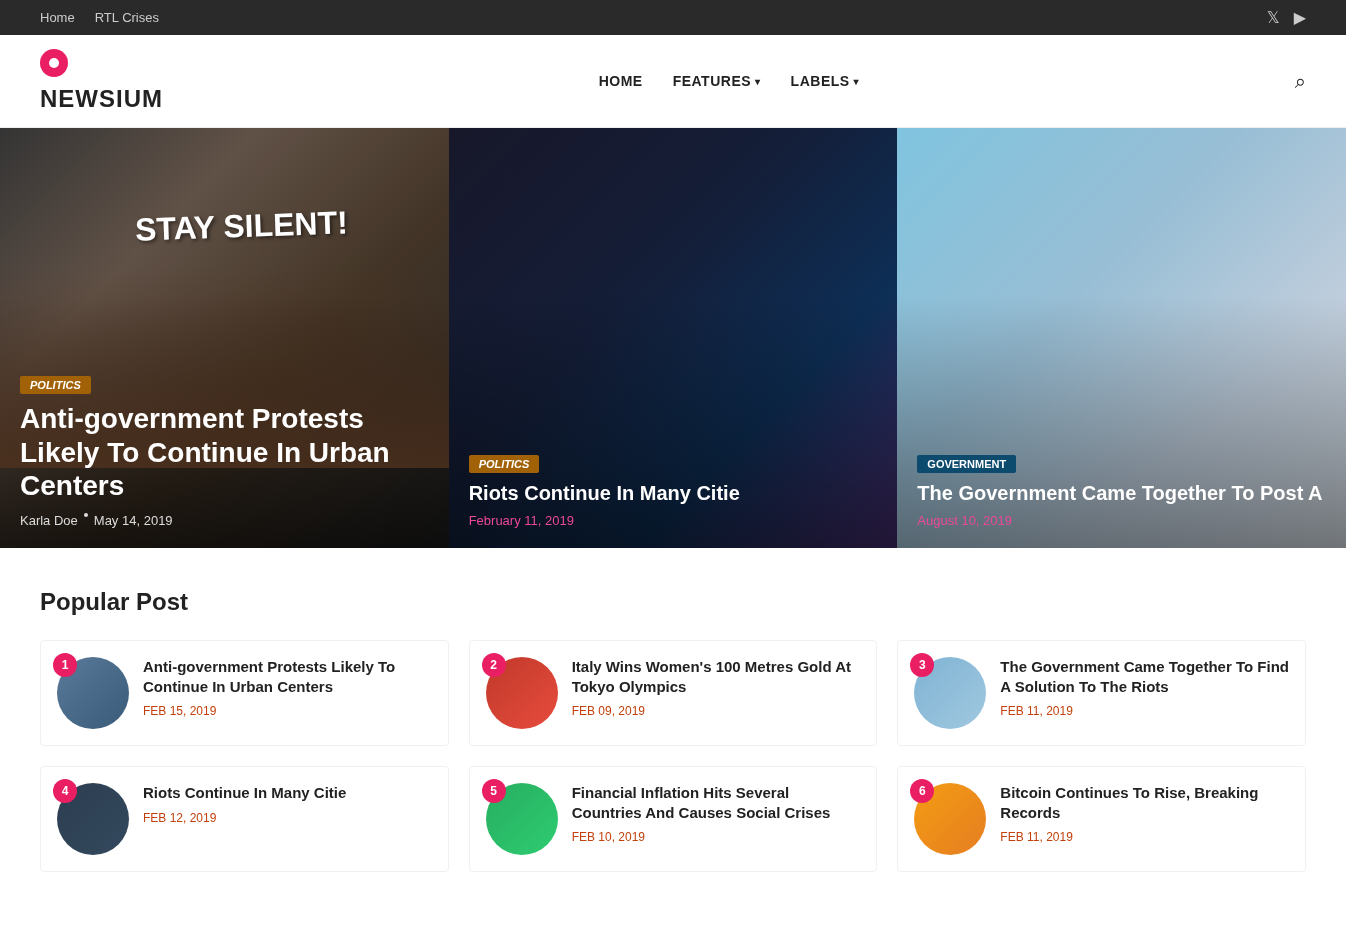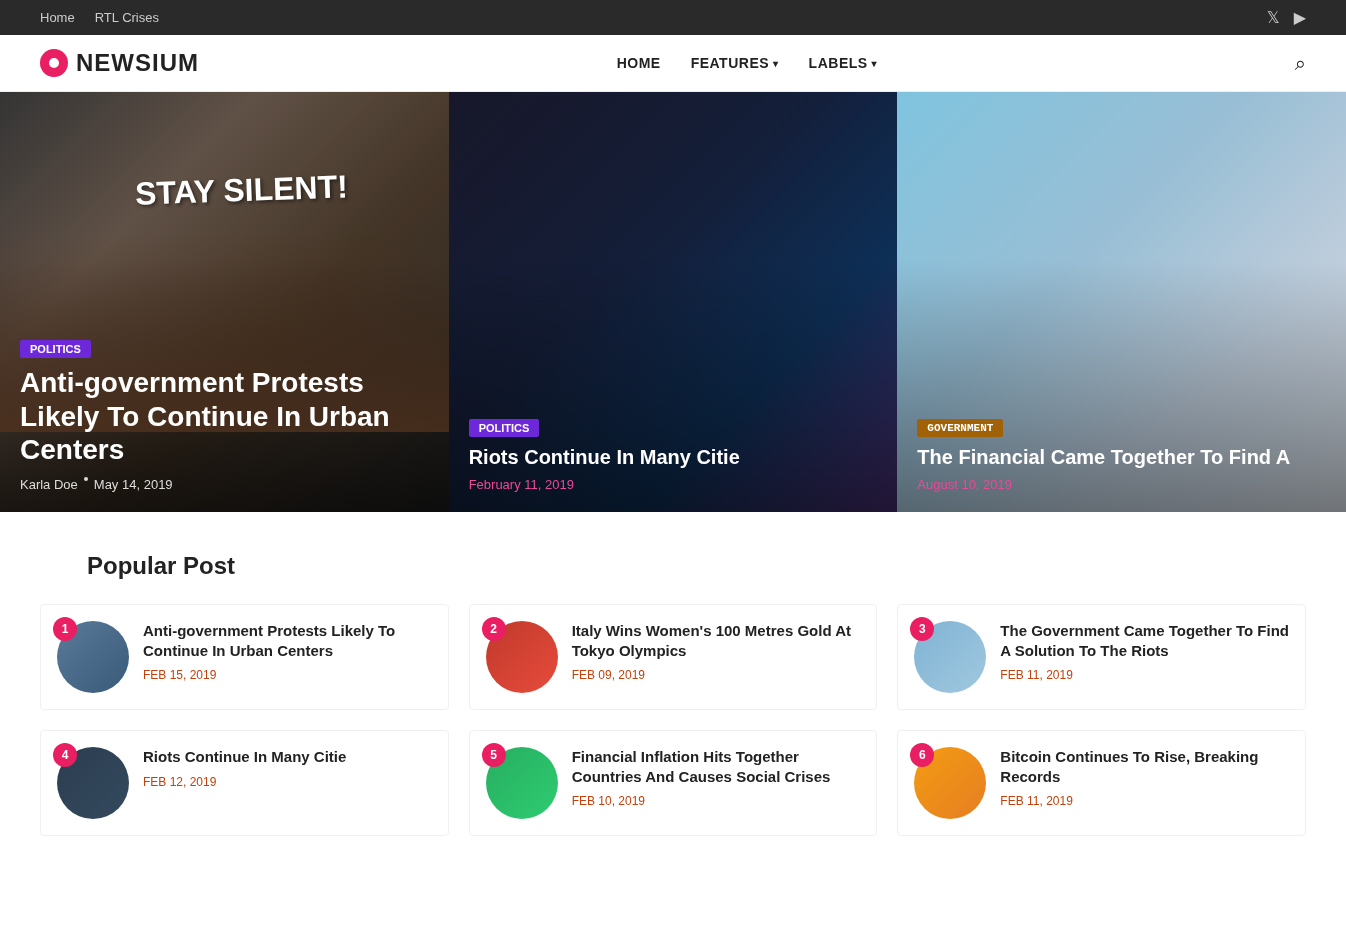--- a/index.html
+++ b/index.html
@@ -19,21 +19,21 @@
     .social-icon { color: #ccc; font-size: 16px; cursor: pointer; }
 
     
     .header {
       display: flex;
       justify-content: space-between;
       align-items: center;
       padding: 14px 40px;
       border-bottom: 1px solid #eee;
     }
-    .logo { display: flex; align-items: flex-start; gap: 8px; font-size: 22px; font-weight: 800; font-family: Arial, sans-serif; letter-spacing: 1px; }
+    .logo { display: flex; align-items: flex-start; gap: 8px; font-size: 22px; font-weight: 800; font-family: Arial, sans-serif; letter-spacing: 1px; flex-direction: column; }
     .logo-dot { width: 28px; height: 28px; background: #e91e63; border-radius: 50%; position: relative; display: flex; align-items: center; justify-content: center; }
     .logo-dot::after { content: ''; width: 10px; height: 10px; background: #fff; border-radius: 50%; }
     .logo-text { font-size: 24px; font-weight: 900; font-family: Arial, sans-serif; }
     .nav { display: flex; gap: 30px; align-items: center; }
     .nav-item { font-size: 14px; font-weight: 700; font-family: Arial, sans-serif; text-transform: uppercase; letter-spacing: 0.5px; cursor: pointer; display: flex; align-items: center; gap: 4px; }
     .nav-item .chevron { font-size: 10px; }
     .search-icon { font-size: 20px; cursor: pointer; }
 
     
     .hero-grid {
@@ -100,22 +100,22 @@
     .tag {
       display: inline-block;
       padding: 3px 10px;
       font-size: 11px;
       font-weight: 700;
       font-family: Arial, sans-serif;
       text-transform: uppercase;
       border-radius: 2px;
       margin-bottom: 8px;
     }
-    .tag-politics { background: #6d28d9; }
-    .tag-government { background: #a16207; font-family: Liberation Mono, monospace; }
+    .tag-politics { background: #a16207; font-style: italic; }
+    .tag-government { background: #0c4a6e; }
     .hero-main .hero-title {
       font-size: 28px;
       font-weight: 800;
       line-height: 1.2;
       font-family: Arial, sans-serif;
       margin-bottom: 10px;
     }
     .hero-side .hero-title {
       font-size: 20px;
       font-weight: 800;
@@ -151,21 +151,20 @@
 
     
     .popular-section {
       padding: 40px 40px;
     }
     .section-title {
       font-size: 24px;
       font-weight: 800;
       font-family: Arial, sans-serif;
       margin-bottom: 24px;
-      margin-left: 47px;
     }
     .posts-grid {
       display: grid;
       grid-template-columns: 1fr 1fr 1fr;
       gap: 20px;
     }
     .post-card {
       display: flex;
       align-items: flex-start;
       gap: 14px;
@@ -281,21 +280,21 @@
       <span class="tag tag-politics">POLITICS</span>
       <div class="hero-title">Riots Continue In Many Citie</div>
       <div class="hero-date">February 11, 2019</div>
     </div>
   </div>
 
   <div class="hero-side">
     <div class="govt-bg"></div>
     <div class="hero-overlay">
       <span class="tag tag-government">GOVERNMENT</span>
-      <div class="hero-title">The Financial Came Together To Find A</div>
+      <div class="hero-title">The Government Came Together To Post A</div>
       <div class="hero-date">August 10, 2019</div>
     </div>
   </div>
 </div>
 
 <div class="popular-section">
   <h2 class="section-title">Popular Post</h2>
   <div class="posts-grid" id="posts-container">
 
   <div class="post-card">
@@ -337,21 +336,21 @@
         <div class="post-title">Riots Continue In Many Citie</div>
         <div class="post-date">FEB 12, 2019</div>
       </div>
     </div>
       <div class="post-card">
       <div class="post-number-wrap">
         <div class="post-badge">5</div>
         <div class="post-thumb thumb-money"></div>
       </div>
       <div class="post-content">
-        <div class="post-title">Financial Inflation Hits Together Countries And Causes Social Crises</div>
+        <div class="post-title">Financial Inflation Hits Several Countries And Causes Social Crises</div>
         <div class="post-date">FEB 10, 2019</div>
       </div>
     </div>
       <div class="post-card">
       <div class="post-number-wrap">
         <div class="post-badge">6</div>
         <div class="post-thumb thumb-bitcoin"></div>
       </div>
       <div class="post-content">
         <div class="post-title">Bitcoin Continues To Rise, Breaking Records</div>

